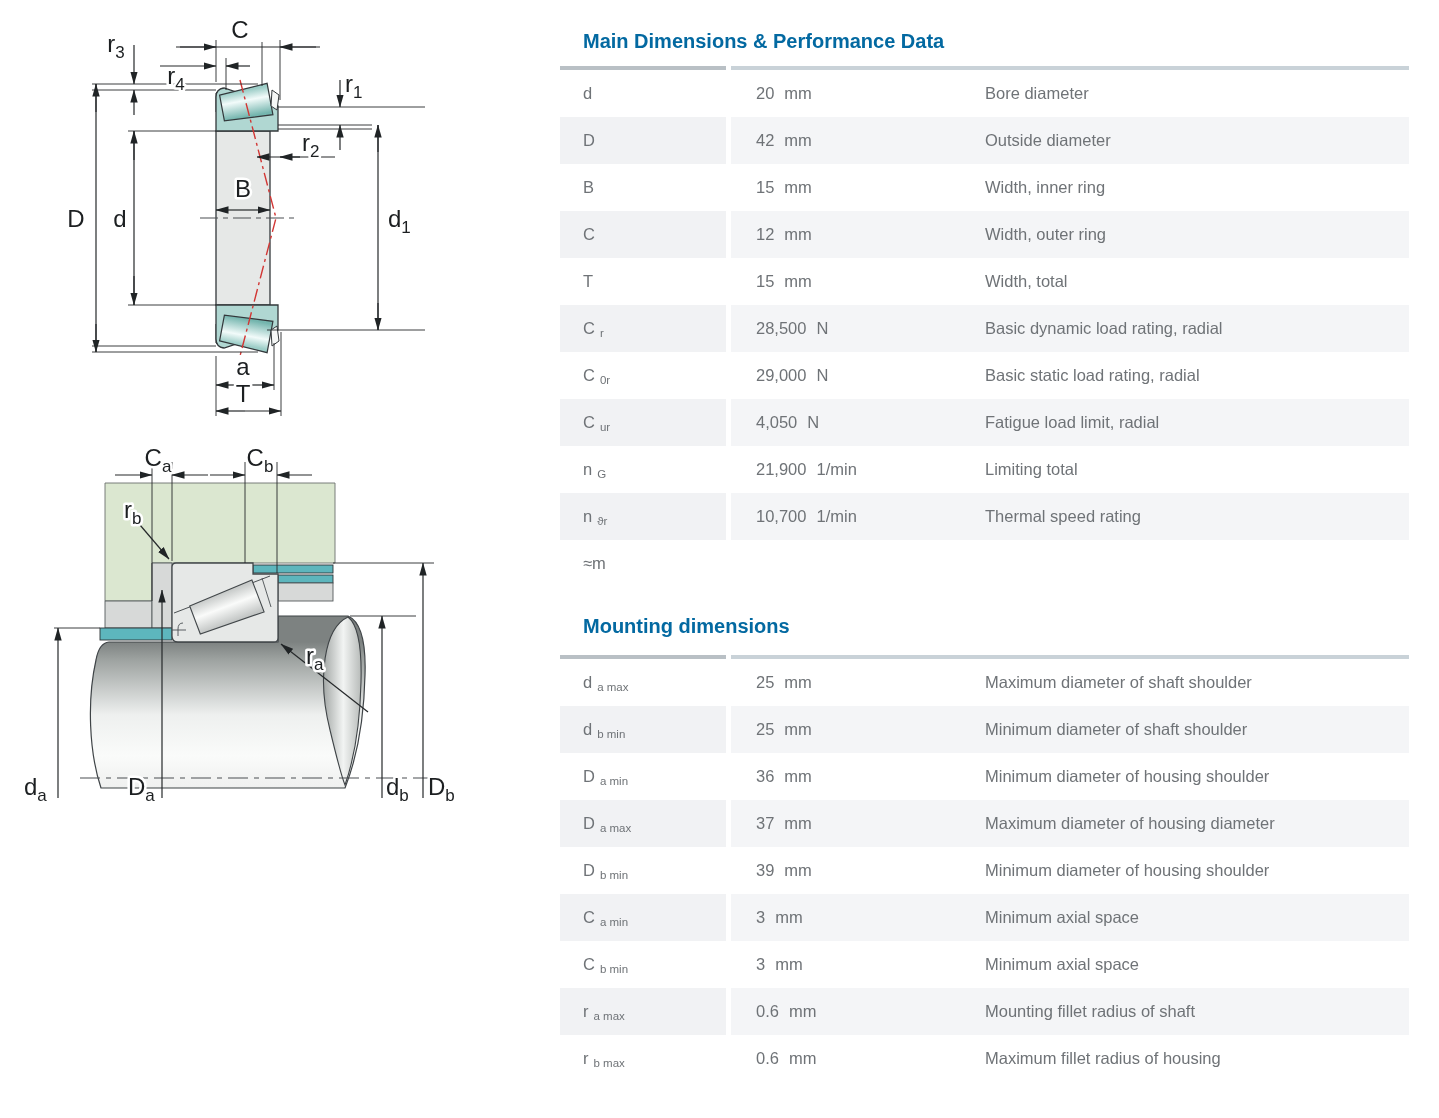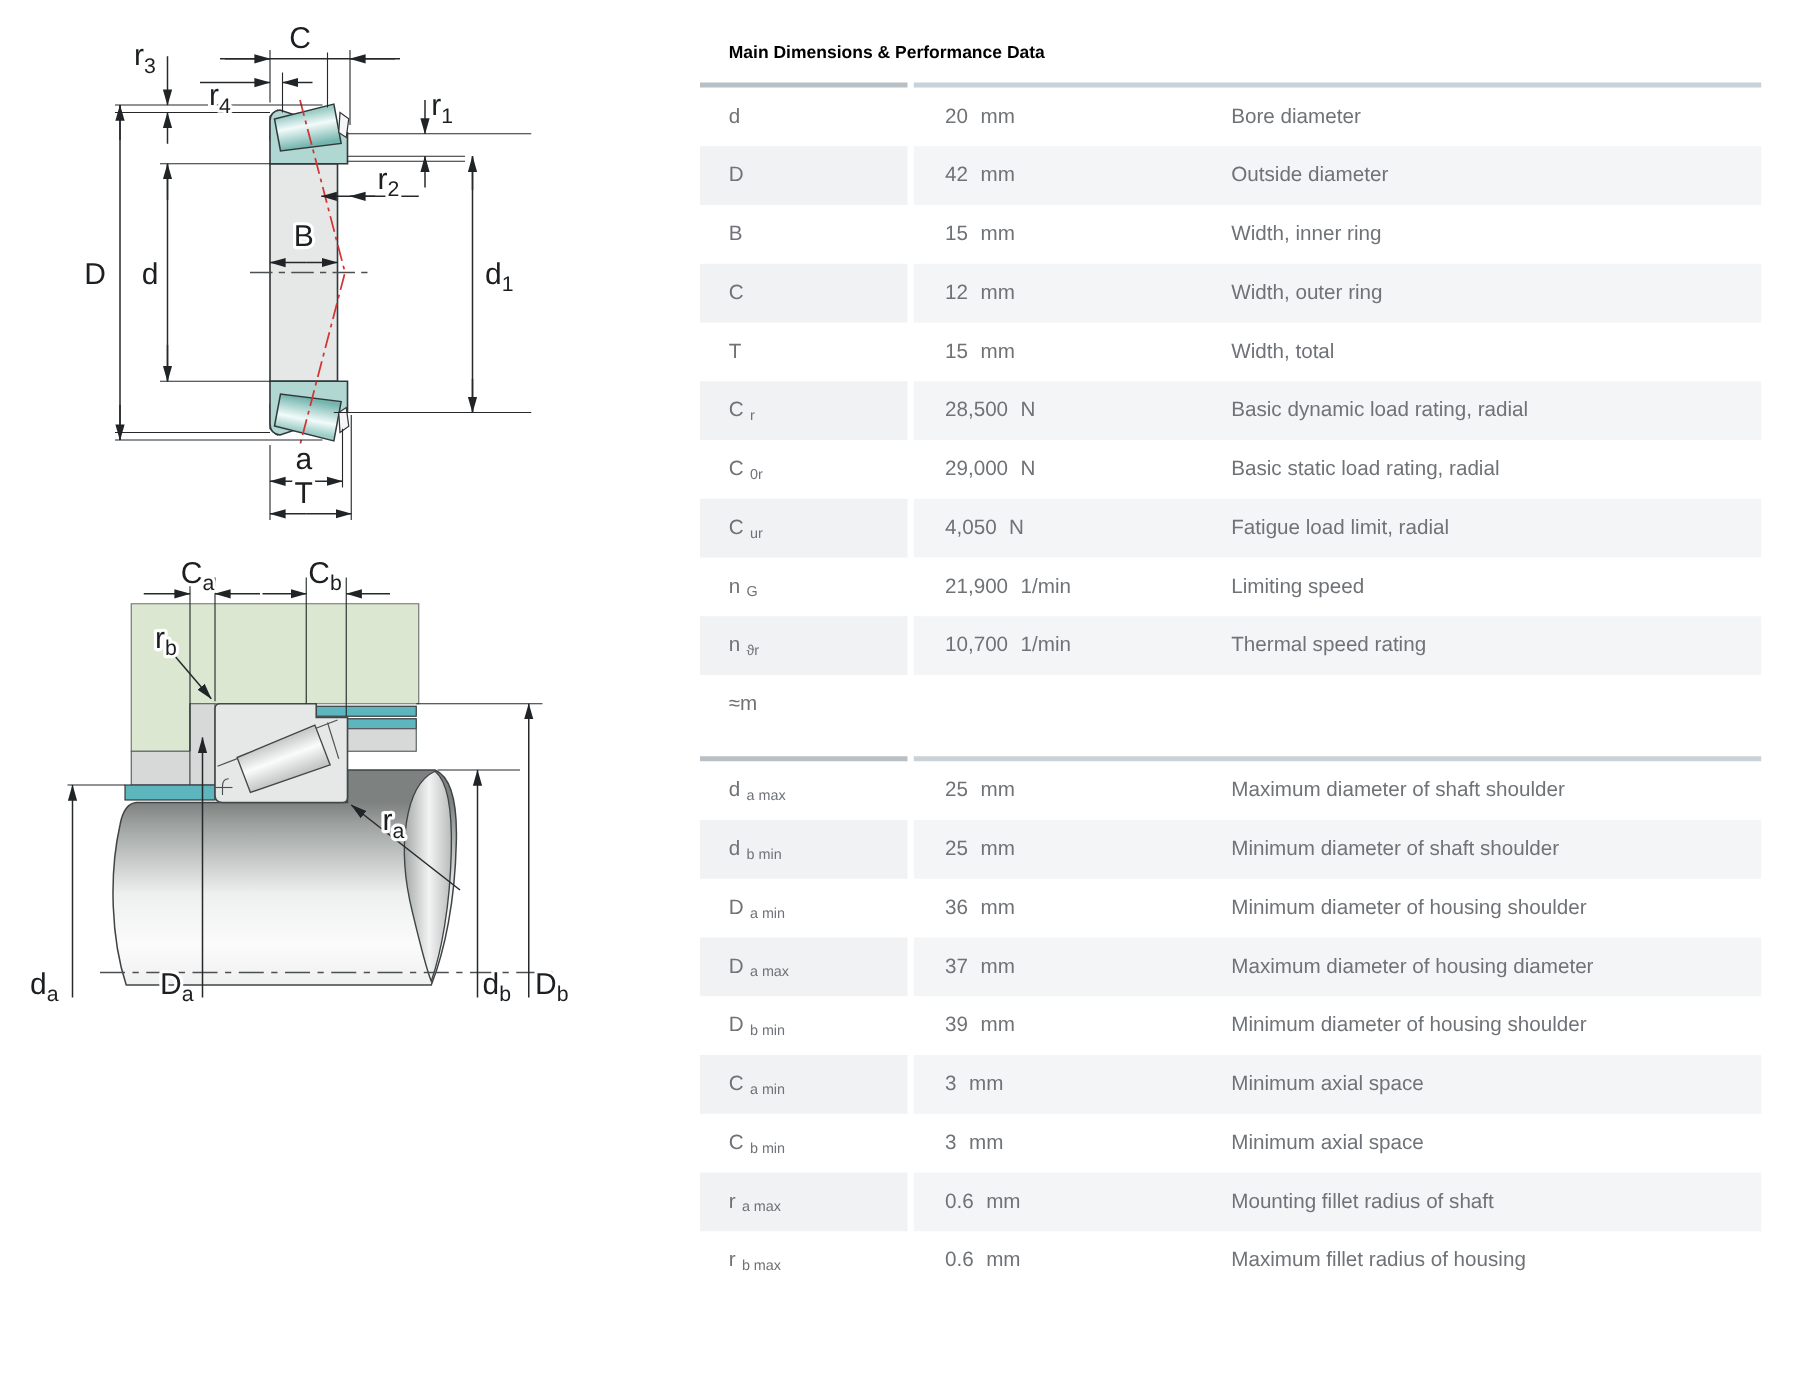--- a/index.html
+++ b/index.html
@@ -4,21 +4,21 @@
 <style>
   html,body{margin:0;padding:0;background:#fff;}
   .page{position:relative;width:1439px;height:1118px;background:#fff;overflow:hidden;
         font-family:"Liberation Sans",sans-serif;}
   .drawings{position:absolute;left:0;top:0;width:560px;height:1110px;}
   .drawings svg{display:block;}
 
   
   .tables{position:absolute;left:560px;top:0;width:849px;}
   .tsection{margin:0;}
-  .tsection h2{font-size:14px;font-weight:bold;color:#000000;margin:0 0 0 23px;
+  .tsection h2{font-size:20px;font-weight:bold;color:#0369a1;margin:0 0 0 23px;
                padding:0;line-height:22px;}
   .tsection.first h2{padding-top:30px;}
   .tsection.second h2{padding-top:28px;}
   .hbar{display:flex;margin-top:14px;height:4px;}
   .tsection.second .hbar{margin-top:18px;}
   .hbar .seg1{width:166px;background:#b9c0c5;margin-right:5px;}
   .hbar .seg2{flex:1;background:#c9d2d8;}
   .rows{}
   .row{display:flex;height:47px;}
   .row .c1{width:166px;margin-right:5px;display:flex;align-items:center;
@@ -341,21 +341,21 @@
           <div class="row">
     <div class="c1">
       <span class="sym">n</span>
               <span class="tsub">G</span>
     </div>
     <div class="c2">
       <span class="valwrap">
                 <span class="val">21,900</span>
                 <span class="unit">1/min</span>
               </span>
-      <span class="desc">Limiting speed</span>
+      <span class="desc">Limiting total</span>
     </div>
   </div>
           <div class="row">
     <div class="c1">
       <span class="sym">n</span>
               <span class="tsub">ϑr</span>
     </div>
     <div class="c2">
       <span class="valwrap">
                 <span class="val">10,700</span>
@@ -366,20 +366,21 @@
   </div>
           <div class="row">
     <div class="c1">
       <span class="sym">≈m</span>
     </div>
   </div>
         </div>
     </div>
 
     <div class="tsection second">
+      <h2>Mounting dimensions</h2>
       <div class="hbar">
         <div class="seg1"></div>
           <div class="seg2"></div>
       </div>
       <div class="rows">
           <div class="row">
     <div class="c1">
       <span class="sym">d</span>
               <span class="tsub">a max</span>
     </div>

